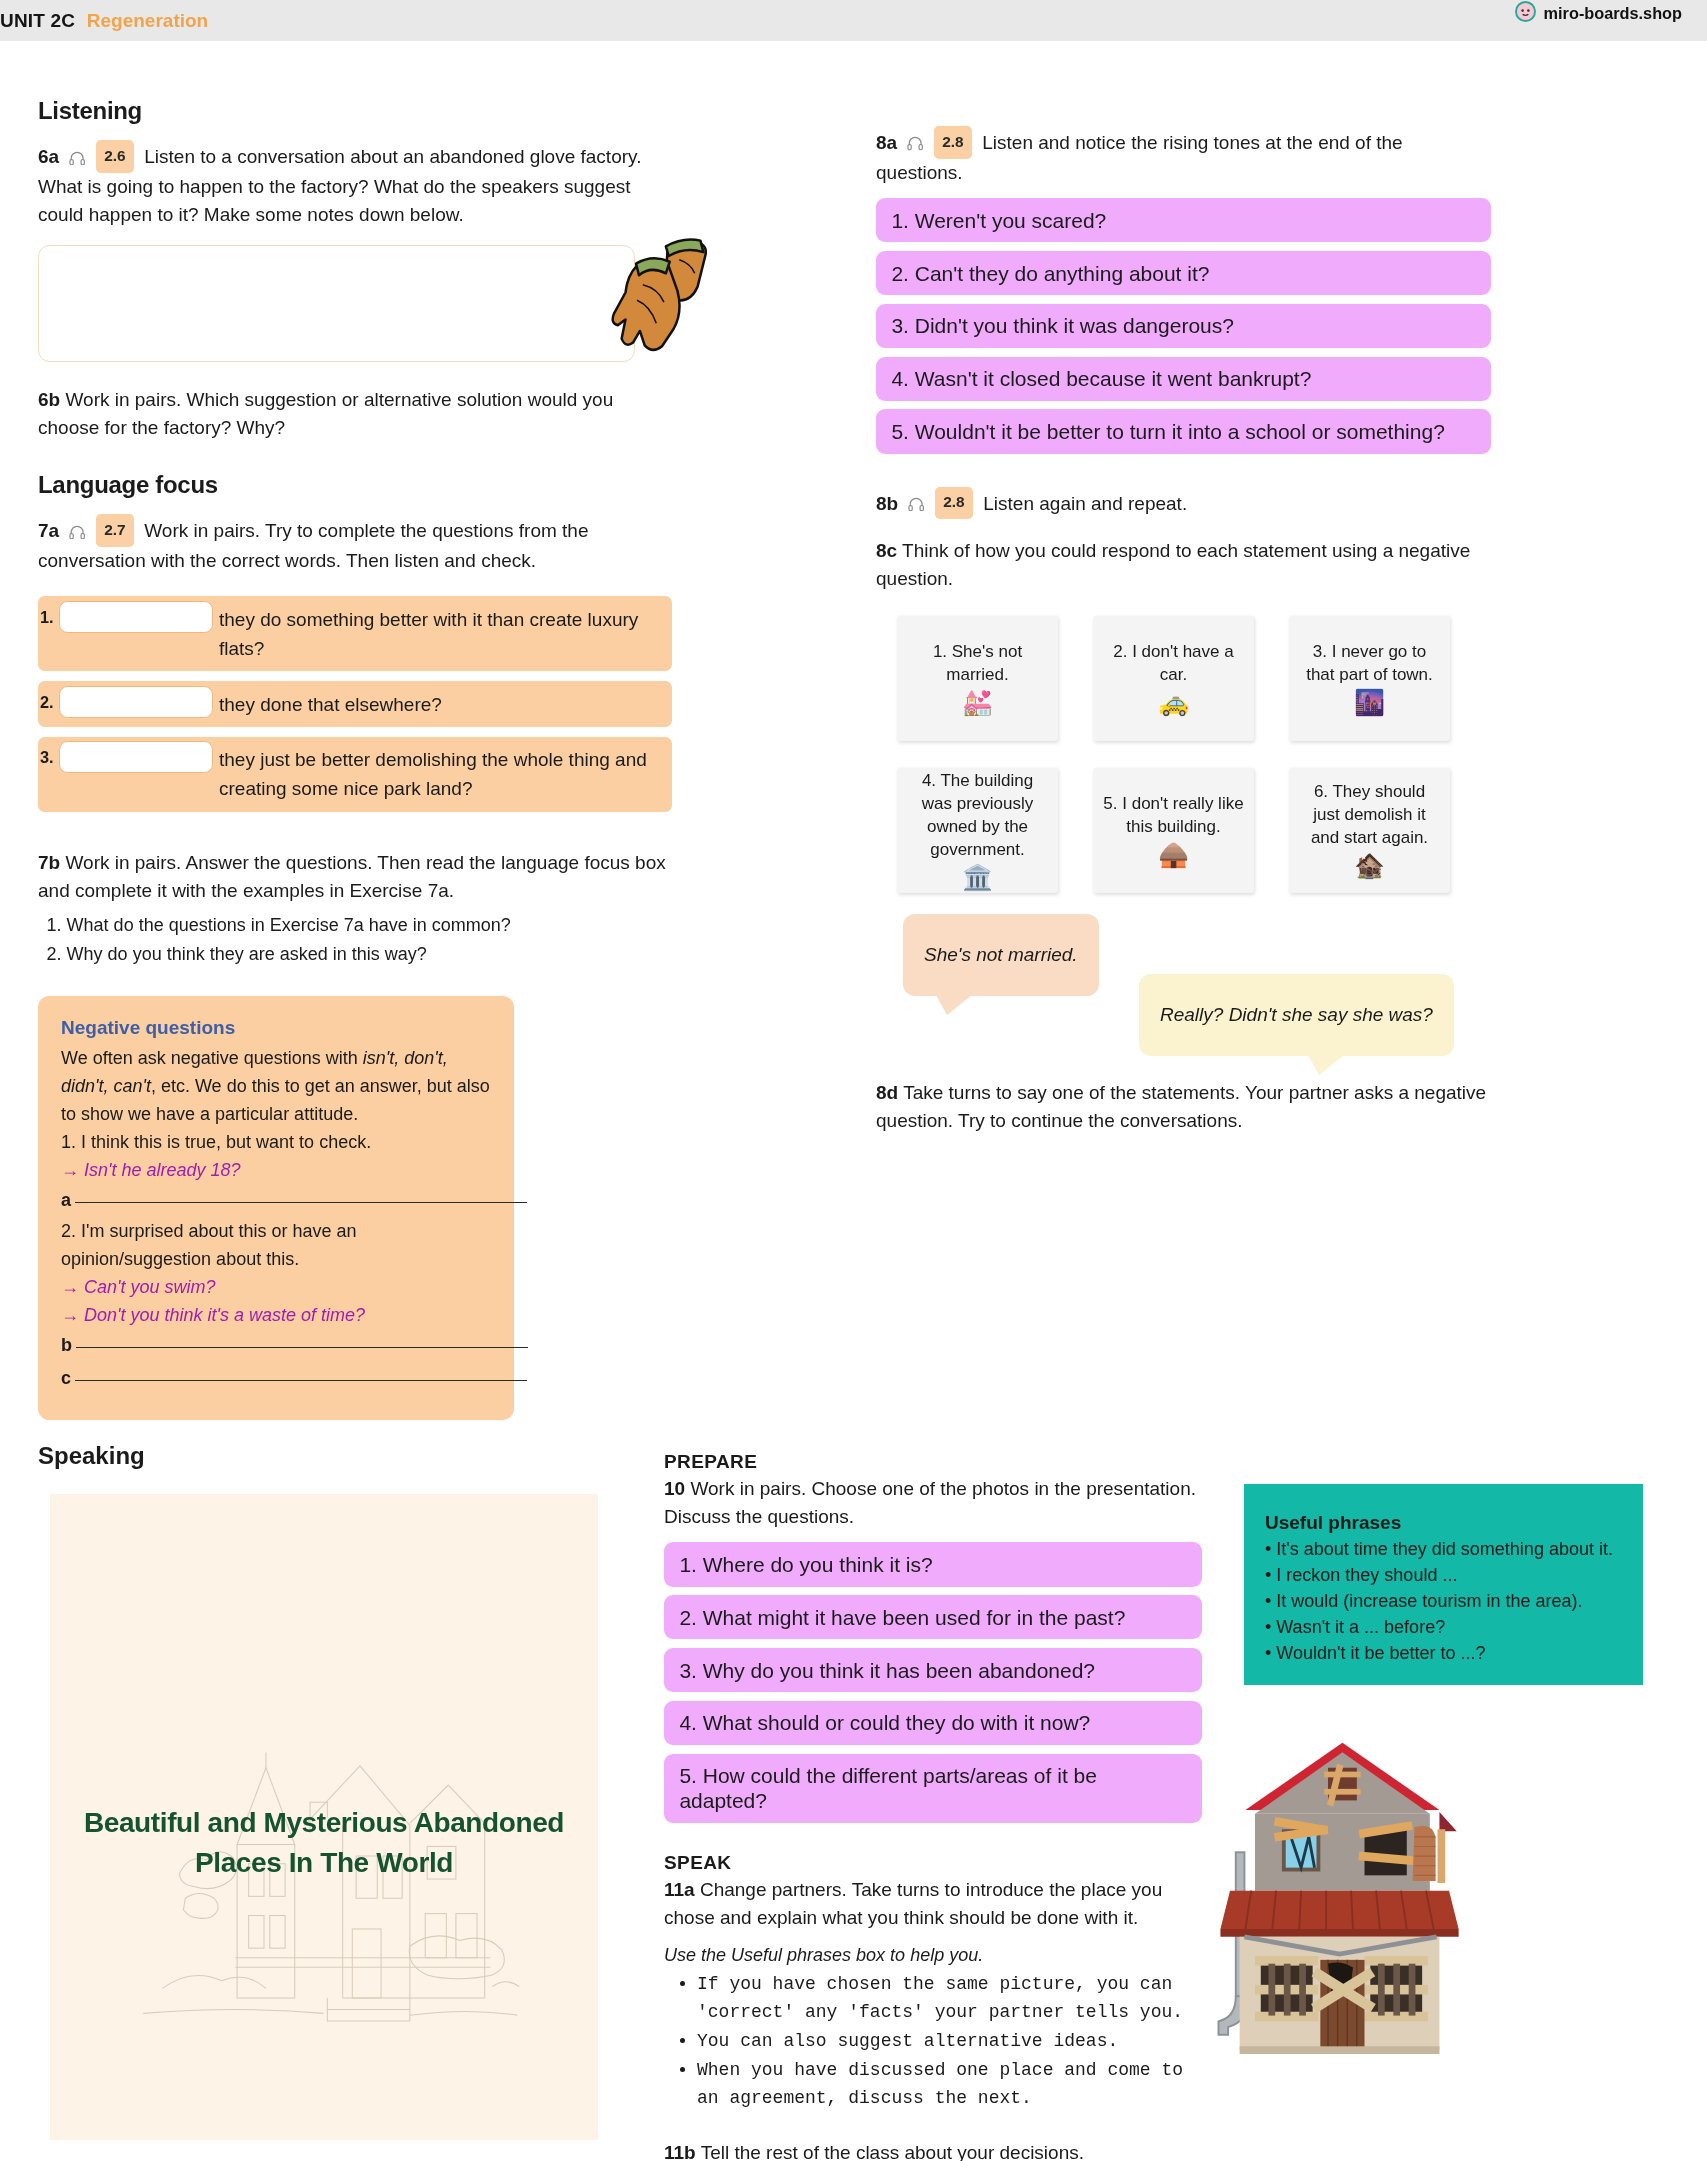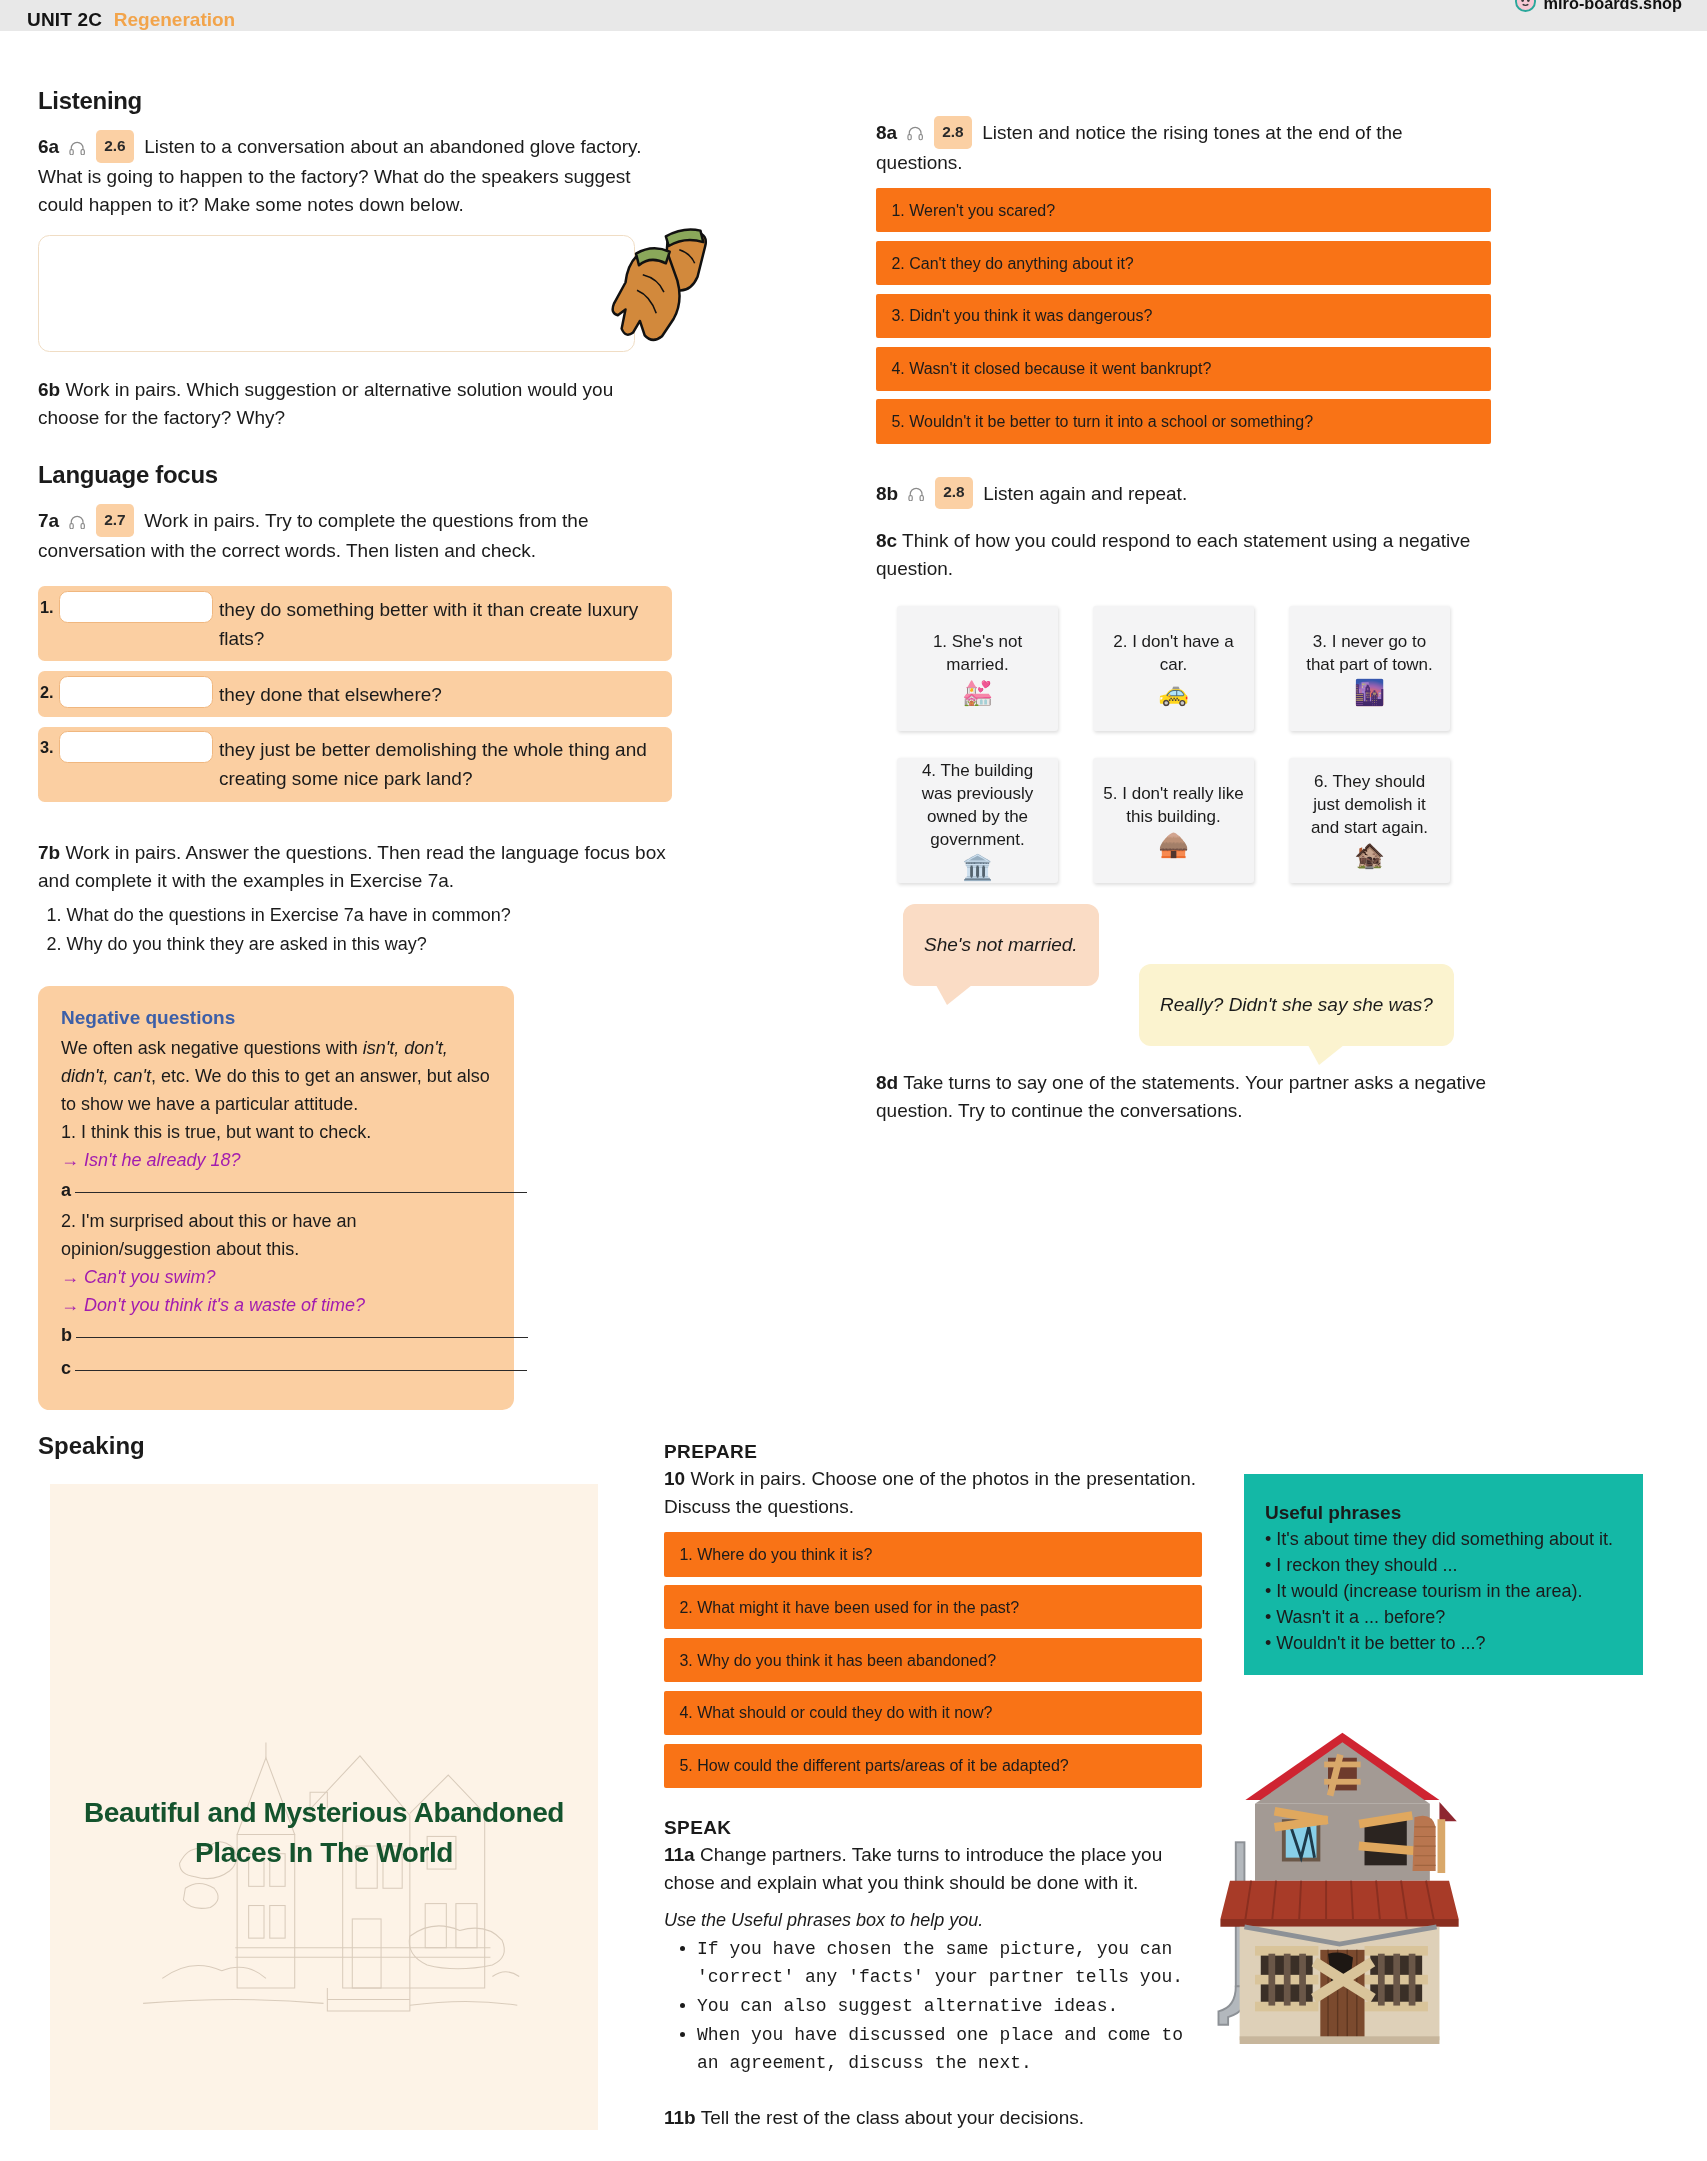--- a/index.html
+++ b/index.html
@@ -9,25 +9,24 @@
     height: 2162px;
     background: #ffffff;
     font-family: "Liberation Sans", sans-serif;
     color: #1b1b1b;
     position: relative;
     overflow: hidden;
   }
 
   
   .topbar {
-    height: 31px;
+    height: 41px;
     background: #e8e8e8;
     display: flex;
-    align-items: flex-end;
-    padding-left: 27px;
+    align-items: center;
     gap: 11.5px;
   }
   .unit-label {
     font-size: 19px;
     font-weight: bold;
     letter-spacing: 0.2px;
     color: #141414;
   }
   .unit-topic {
     font-size: 19px;
@@ -156,23 +155,23 @@
   .g-answer .rule {
     display: inline-block;
     border-bottom: 1.9px solid #2a2a2a;
     width: 452px;
     margin-left: 3.8px;
     vertical-align: 3.8px;
   }
 
   
   .pill {
-    background: #f97316;
-    border-radius: 2px;
-    font-size: 16px;
+    background: #f0abfc;
+    border-radius: 9px;
+    font-size: 21px;
     line-height: 25px;
     padding: 9.6px 15.4px;
     margin-bottom: 8.6px;
   }
 
   
   .card-grid {
     display: grid;
     grid-template-columns: repeat(3, 161px);
     gap: 27px 35px;

